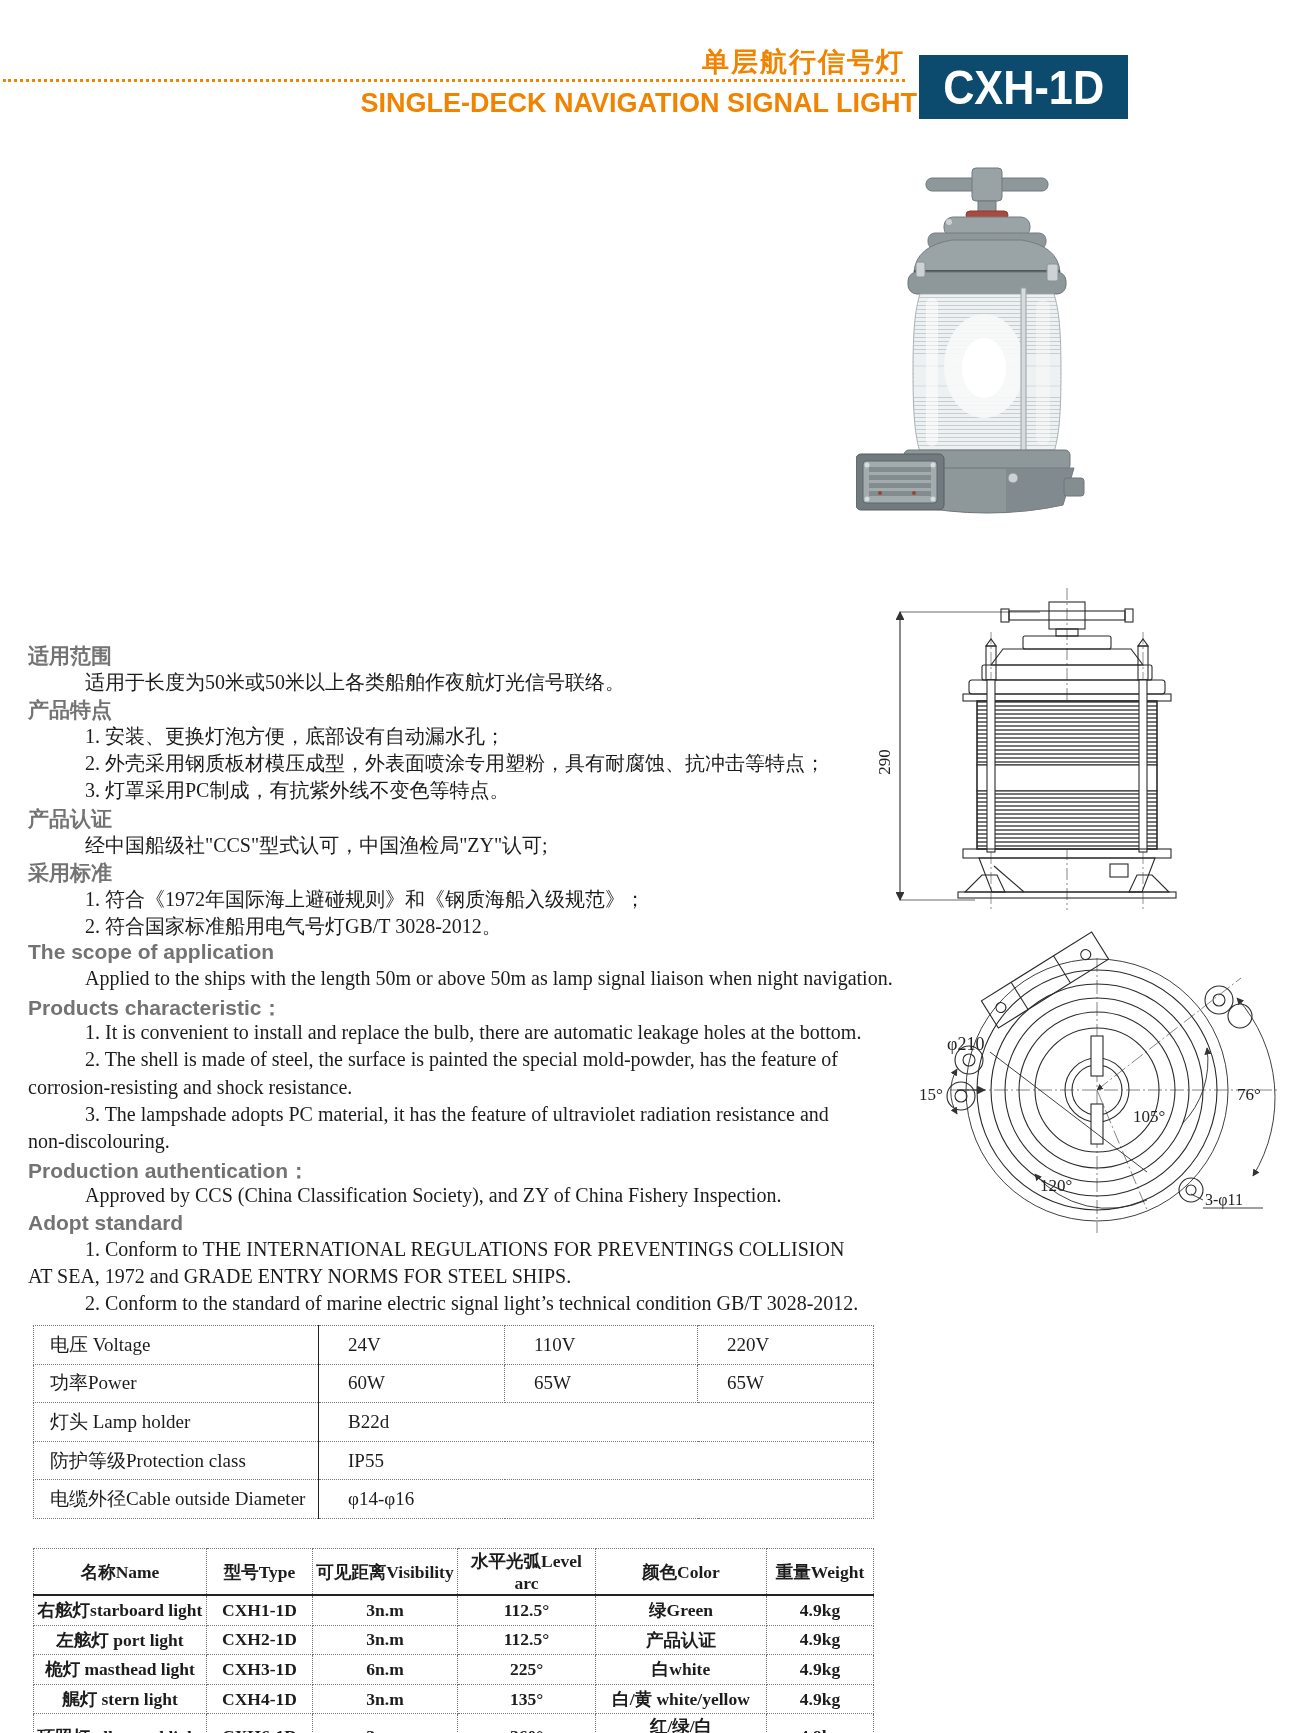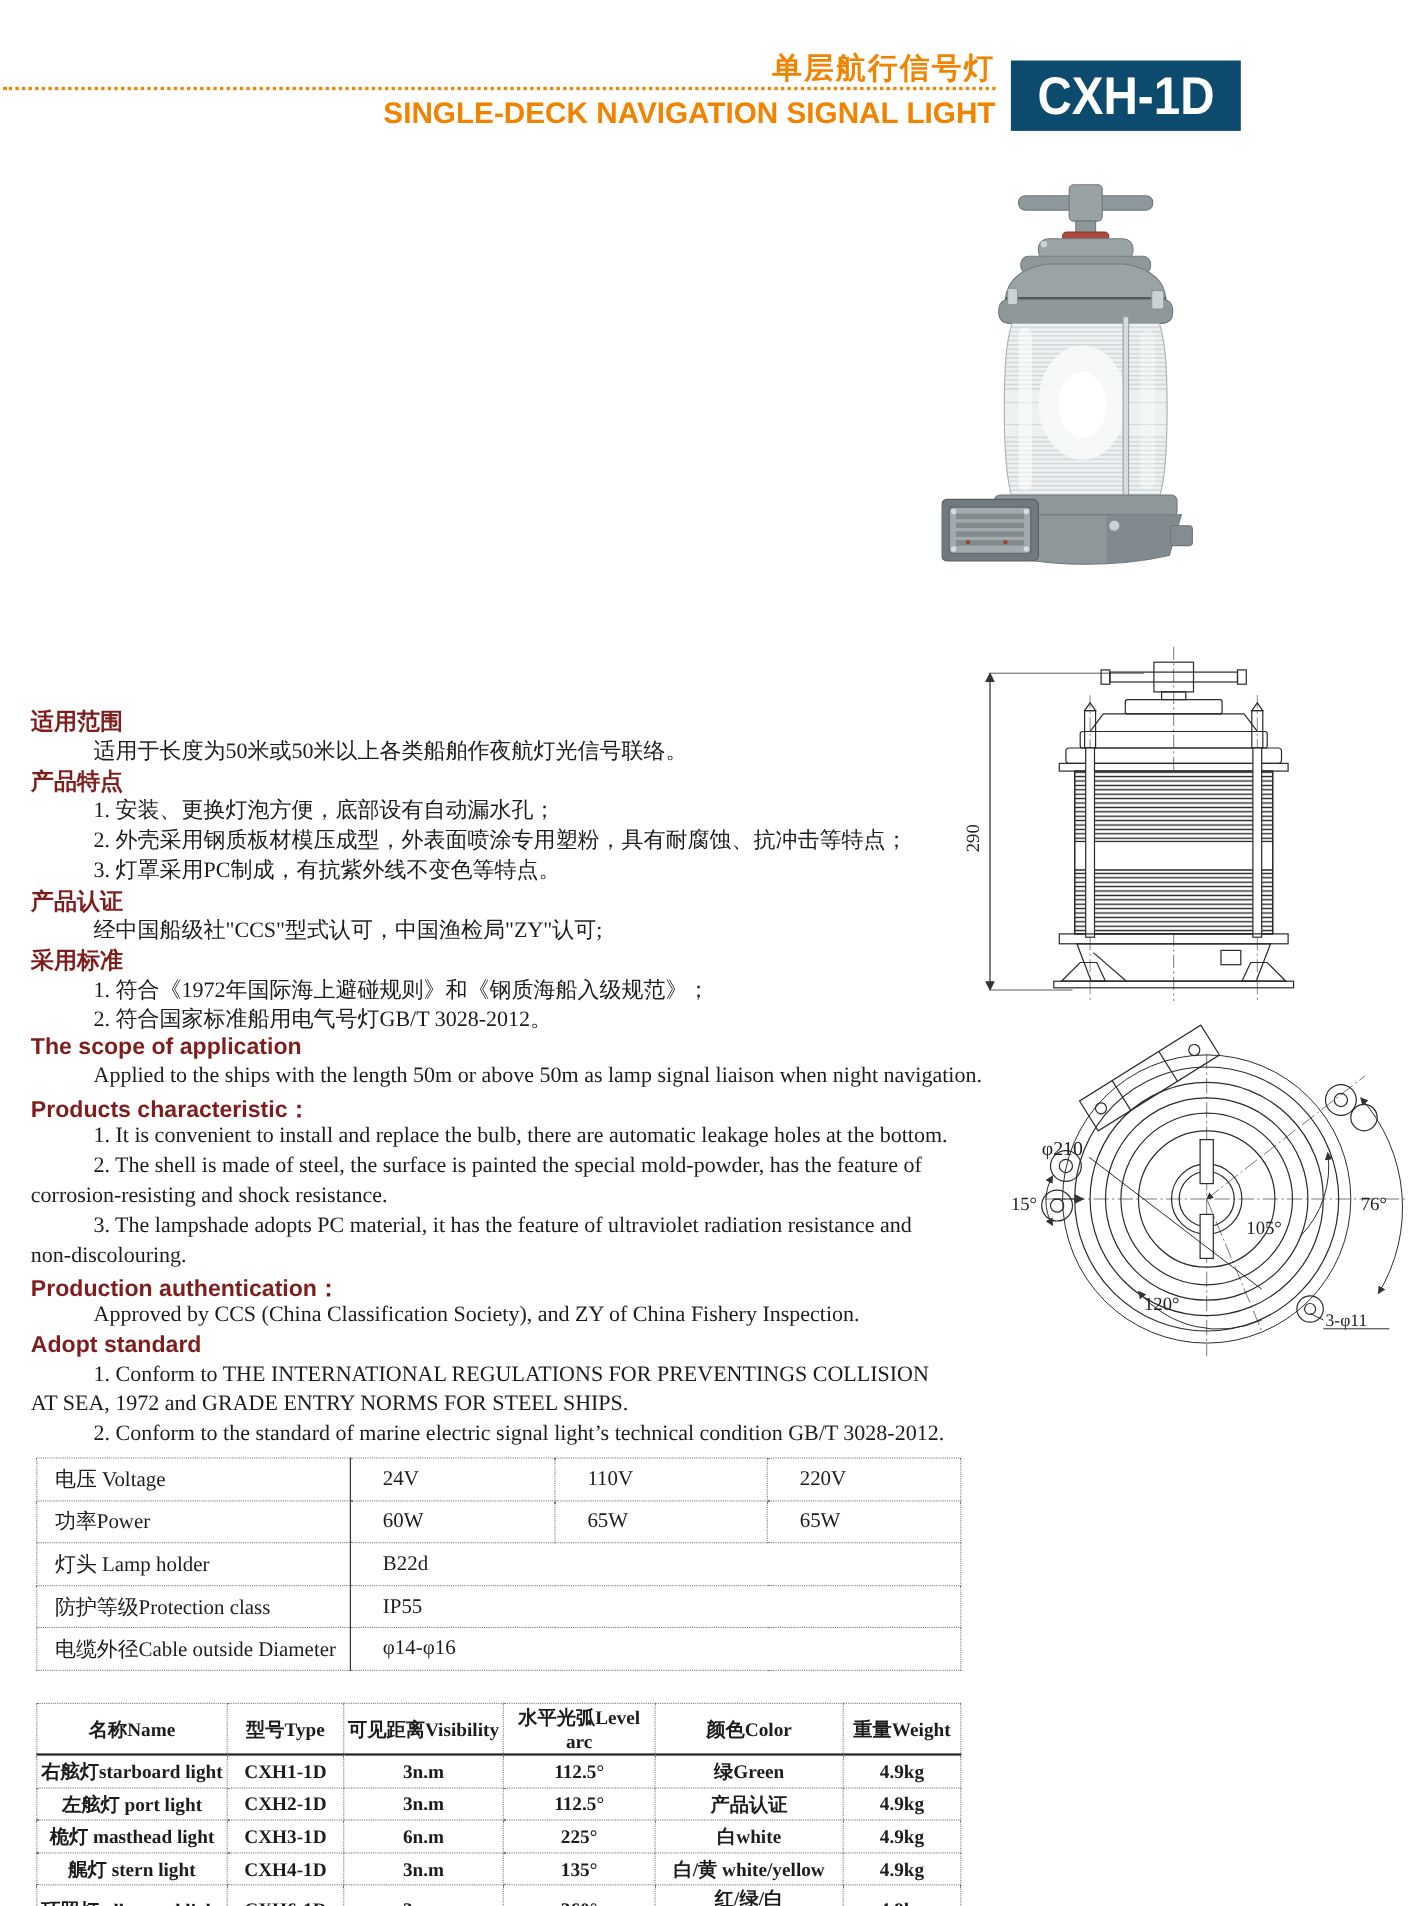--- a/index.html
+++ b/index.html
@@ -2,29 +2,29 @@
 <html><head>
 <meta charset="utf-8">
 <style>
   html,body{margin:0;padding:0;background:#fff;}
   #page{position:relative;width:1290px;height:1733px;margin:0 auto;background:#fff;overflow:hidden;
         font-family:"Liberation Serif",serif;color:#1c1c1c;}
   
   .title-zh{position:absolute;left:0;top:44px;width:905px;text-align:right;
             font:bold 27px "Liberation Sans",sans-serif;color:#F08300;letter-spacing:2px;}
   .dotline{position:absolute;left:3px;top:79px;width:902px;border-top:3px dotted #F08300;}
-  .title-en{position:absolute;left:0;top:88px;width:905px;text-align:right;
+  .title-en{position:absolute;left:12px;top:88px;width:905px;text-align:right;
             font:bold 27px "Liberation Sans",sans-serif;color:#F08300;letter-spacing:0px;}
   .badge{position:absolute;left:919px;top:55px;width:209px;height:64px;background:#0c4a6e;
          display:flex;align-items:center;justify-content:center;}
   .badge span{font:bold 46px "Liberation Sans",sans-serif;color:#fff;transform:scaleX(.94) scaleY(1.05);letter-spacing:0px;}
   
   .textcol{position:absolute;left:28px;top:642px;width:1090px;}
   .ln{height:27.1px;line-height:27.1px;white-space:nowrap;}
-  .hz,.he{color:#7f1d1d;font:bold 21px "Liberation Sans",sans-serif;}
+  .hz,.he{color:#737373;font:bold 21px "Liberation Sans",sans-serif;}
   .tz,.te{padding-left:57px;font:20px "Liberation Serif",serif;}
   .tc{font:20px "Liberation Serif",serif;}
   
   table{border-collapse:collapse;table-layout:fixed;position:absolute;background:#fff;}
   .t1{left:33px;top:1325px;width:840px;font:19px "Liberation Serif",serif;}
   .t1 td{border:1px dotted #777;height:37.6px;padding:0;}
   .t1 td.lbl{border-right:1.5px solid #222;padding-left:16px;}
   .t1 td.val{padding-left:29px;}
   .t2{left:33px;top:1548px;width:840px;font:17.5px "Liberation Serif",serif;}
   .t2 th,.t2 td{border:1px dotted #777;text-align:center;padding:0;font-weight:bold;}

